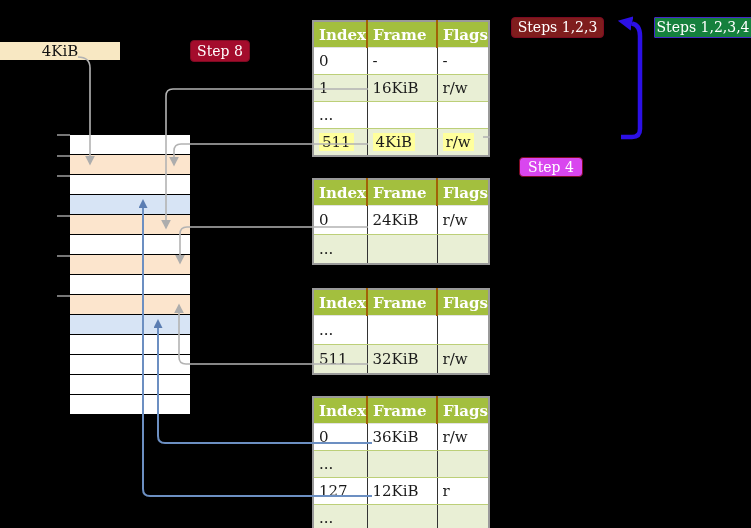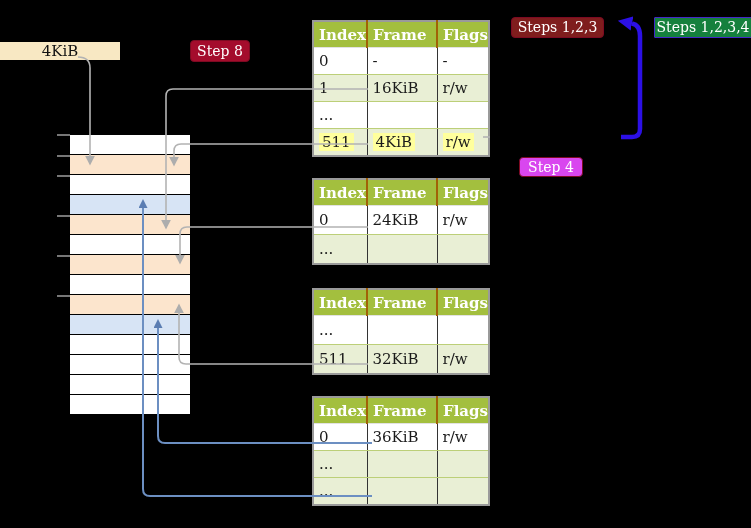--- a/index.html
+++ b/index.html
@@ -168,20 +168,25 @@
     <tr>
       <td>0</td>
       <td>36KiB</td>
       <td>r/w</td>
     </tr>
     <tr class="green">
       <td>...</td>
       <td></td>
       <td></td>
     </tr>
+    <tr>
+      <td>127</td>
+      <td>12KiB</td>
+      <td>r</td>
+    </tr>
     <tr class="green">
       <td>...</td>
       <td></td>
       <td></td>
     </tr>
   </tbody>
     </table>
 
   <svg id="overlay" width="751" height="528" viewBox="0 0 751 528">
     <defs>

